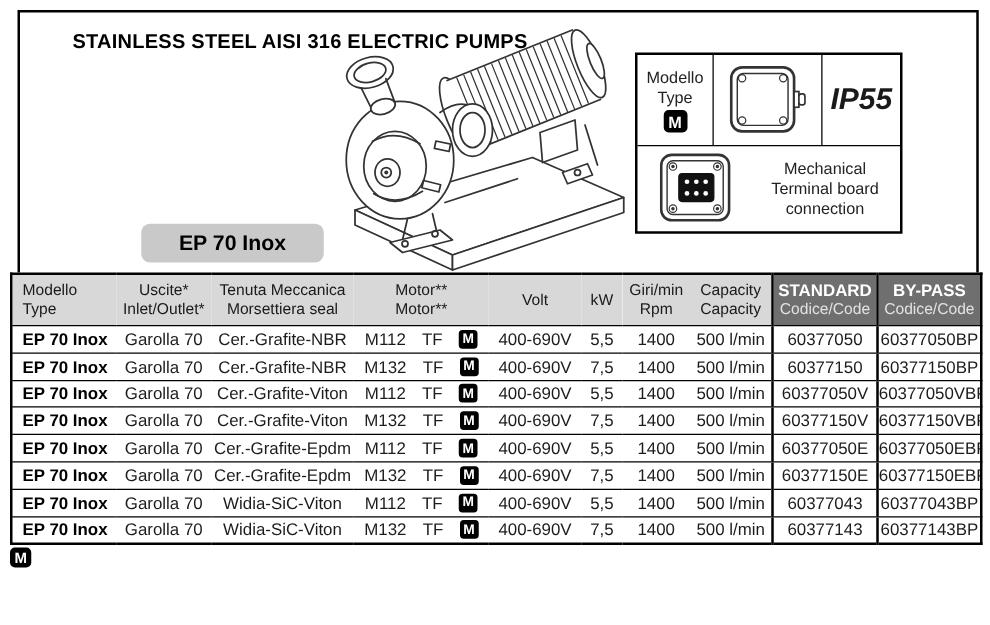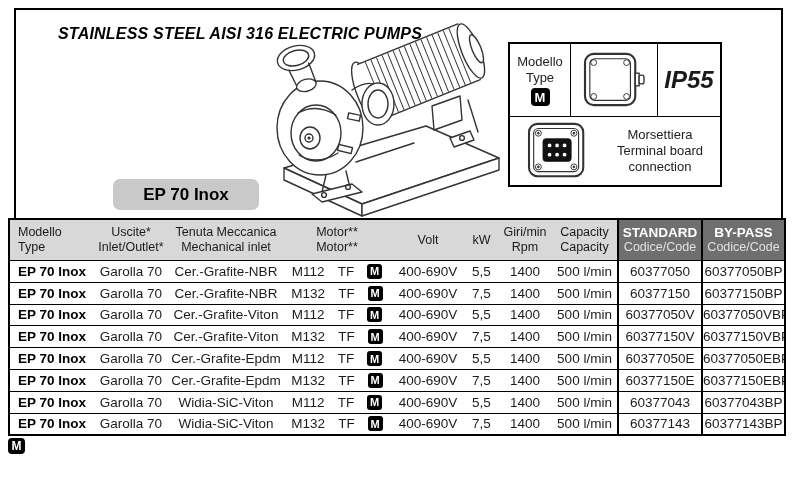--- a/index.html
+++ b/index.html
@@ -1,20 +1,20 @@
 <!DOCTYPE html>
 <html><head>
 <meta charset="utf-8">
 <style>
   html,body{margin:0;padding:0;background:#fff;}
   body{width:792px;height:500px;position:relative;font-family:"Liberation Sans",sans-serif;color:#111;overflow:hidden;}
 
   
   .top-box{position:absolute;left:14px;top:8px;width:765px;height:209px;border:2px solid #000;background:#fff;}
-  .title{position:absolute;left:42px;top:15px;font-size:16px;font-weight:bold;font-style:italic;color:#000;letter-spacing:.2px;white-space:nowrap;}
+  .title{position:absolute;left:42px;top:15px;font-size:16px;font-weight:bold;color:#000;letter-spacing:.2px;white-space:nowrap;}
   .pump-art{position:absolute;left:238px;top:0px;width:262px;height:207px;}
 
   
   .info-box{position:absolute;left:492px;top:32px;width:210px;height:141px;border:2px solid #000;display:flex;flex-direction:column;background:#fff;}
   .info-top{display:flex;height:72px;border-bottom:1px solid #000;}
   .cell-modello{width:60px;border-right:1px solid #000;display:flex;flex-direction:column;align-items:center;justify-content:center;gap:1px;}
   .cell-modello .lbl{font-size:13px;line-height:15px;color:#222;}
   .cell-junction{width:86px;border-right:1px solid #000;display:flex;align-items:center;justify-content:center;}
   .cell-ip{flex:1;display:flex;align-items:center;justify-content:center;font-size:24px;font-weight:bold;color:#1a1a1a;font-style:italic;}
   .info-bottom{flex:1;display:flex;align-items:center;}
@@ -142,21 +142,21 @@
             <circle cx="24" cy="25" r="2"></circle>
               <circle cx="32" cy="25" r="2"></circle>
               <circle cx="40" cy="25" r="2"></circle>
             <circle cx="24" cy="35" r="2"></circle>
               <circle cx="32" cy="35" r="2"></circle>
               <circle cx="40" cy="35" r="2"></circle>
           </g>
         </svg>
       </div>
       <div class="term-text">
-        <span>Morsettiera</span><br>
+        <span>Mechanical</span><br>
         <span>Terminal board</span><br>
         <span>connection</span>
       </div>
     </div>
   </div>
 
   <div class="model-chip">EP 70 Inox</div>
 </div>
 
 <table class="data-table">
@@ -169,21 +169,21 @@
       <col style="width:33px">
       <col style="width:54px">
       <col style="width:66px">
     <col style="width:84px">
       <col style="width:83px">
   </colgroup>
   <thead>
     <tr>
       <th class="h-model"><span>Modello</span><br><span>Type</span></th>
       <th><span>Uscite*</span><br><span>Inlet/Outlet*</span></th>
-      <th><span>Tenuta Meccanica</span><br><span>Mechanical inlet</span></th>
+      <th><span>Tenuta Meccanica</span><br><span>Morsettiera seal</span></th>
       <th><span>Motor**</span><br><span>Motor**</span></th>
       <th>Volt</th>
       <th>kW</th>
       <th><span>Giri/min</span><br><span>Rpm</span></th>
       <th><span>Capacity</span><br><span>Capacity</span></th>
       <th class="dark thickL"><span>STANDARD</span><span class="sub">Codice/Code</span></th>
       <th class="dark thickL"><span>BY-PASS</span><span class="sub">Codice/Code</span></th>
     </tr>
   </thead>
   <tbody>

